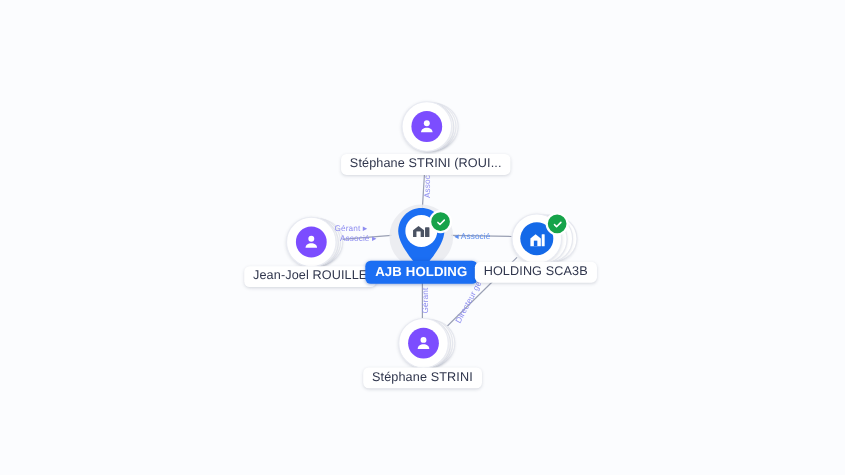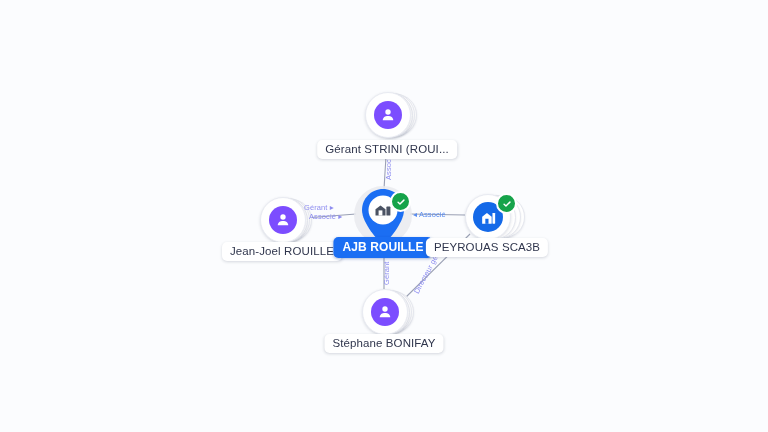--- a/index.html
+++ b/index.html
@@ -225,21 +225,21 @@
     <div class="stack" style="width:42px;height:42px;left:-16px;top:-21px;z-index:2;"></div>
     <div class="stack" style="width:43px;height:43px;left:-19px;top:-21px;z-index:3;"></div>
     <div class="person-disc">
       <div class="person-inner">
         <svg width="18" height="18" viewBox="0 0 24 24" fill="#ffffff">
           <circle cx="12" cy="8" r="3.6"></circle>
           <path d="M5 19c0-3.6 3.1-5.6 7-5.6s7 2 7 5.6z"></path>
         </svg>
       </div>
     </div>
-    <div class="node-label" style="left:0px; top:26px;">Gérant STRINI (ROUI...</div>
+    <div class="node-label" style="left:0px; top:26px;">Stéphane STRINI (ROUI...</div>
   </div>
 
   <div class="node" style="left:282px; top:219px;">
     <div class="stack" style="width:40px;height:40px;left:-12px;top:-20px;z-index:1;"></div>
     <div class="stack" style="width:42px;height:42px;left:-16px;top:-21px;z-index:2;"></div>
     <div class="stack" style="width:43px;height:43px;left:-19px;top:-21px;z-index:3;"></div>
     <div class="person-disc">
       <div class="person-inner">
         <svg width="18" height="18" viewBox="0 0 24 24" fill="#ffffff">
           <circle cx="12" cy="8" r="3.6"></circle>
@@ -261,52 +261,52 @@
           <rect x="26.4" y="18.6" width="4" height="8.9" rx="0.6"></rect>
           <rect x="18.6" y="22.4" width="3.8" height="5.1" fill="#ffffff"></rect>
         </g>
       </svg>
     </div>
     <div class="badge-check" style="left:7px; top:-24px;">
       <svg width="10" height="10" viewBox="0 0 24 24" fill="none" stroke="#ffffff" stroke-width="3.4" stroke-linecap="round" stroke-linejoin="round">
         <path d="M5 12.5l4.5 4.5L19 7.5"></path>
       </svg>
     </div>
-    <div class="node-label center" style="left:0px; top:22px;">AJB ROUILLE</div>
+    <div class="node-label center" style="left:0px; top:22px;">AJB HOLDING</div>
   </div>
 
   <div class="node" style="left:487px; top:216px;">
     <div class="stack" style="width:40px;height:40px;left:-4px;top:-20px;z-index:1;"></div>
     <div class="stack" style="width:42px;height:42px;left:-10px;top:-21px;z-index:2;"></div>
     <div class="stack" style="width:43px;height:43px;left:-16px;top:-21px;z-index:3;"></div>
     <div class="company-disc">
       <div class="company-inner">
         <svg width="19" height="19" viewBox="0 0 24 24" fill="#ffffff">
           <path d="M4 20V11l6-4.6 6 4.6v9z"></path>
           <rect x="17" y="6.2" width="3.4" height="13.8" rx="0.6"></rect>
           <rect x="8" y="13.6" width="4" height="6.4" fill="#1469e8"></rect>
         </svg>
       </div>
     </div>
     <div class="badge-check" style="left:9px; top:-23px;">
       <svg width="10" height="10" viewBox="0 0 24 24" fill="none" stroke="#ffffff" stroke-width="3.4" stroke-linecap="round" stroke-linejoin="round">
         <path d="M5 12.5l4.5 4.5L19 7.5"></path>
       </svg>
     </div>
-    <div class="node-label" style="left:0px; top:22px;">PEYROUAS SCA3B</div>
+    <div class="node-label" style="left:0px; top:22px;">HOLDING SCA3B</div>
   </div>
 
   <div class="node" style="left:384px; top:311px;">
     <div class="stack" style="width:40px;height:40px;left:-12px;top:-20px;z-index:1;"></div>
     <div class="stack" style="width:42px;height:42px;left:-16px;top:-21px;z-index:2;"></div>
     <div class="stack" style="width:43px;height:43px;left:-19px;top:-21px;z-index:3;"></div>
     <div class="person-disc">
       <div class="person-inner">
         <svg width="18" height="18" viewBox="0 0 24 24" fill="#ffffff">
           <circle cx="12" cy="8" r="3.6"></circle>
           <path d="M5 19c0-3.6 3.1-5.6 7-5.6s7 2 7 5.6z"></path>
         </svg>
       </div>
     </div>
-    <div class="node-label" style="left:0px; top:23px;">Stéphane BONIFAY</div>
+    <div class="node-label" style="left:0px; top:23px;">Stéphane STRINI</div>
   </div>
 
 </div>
 
 </body></html>

